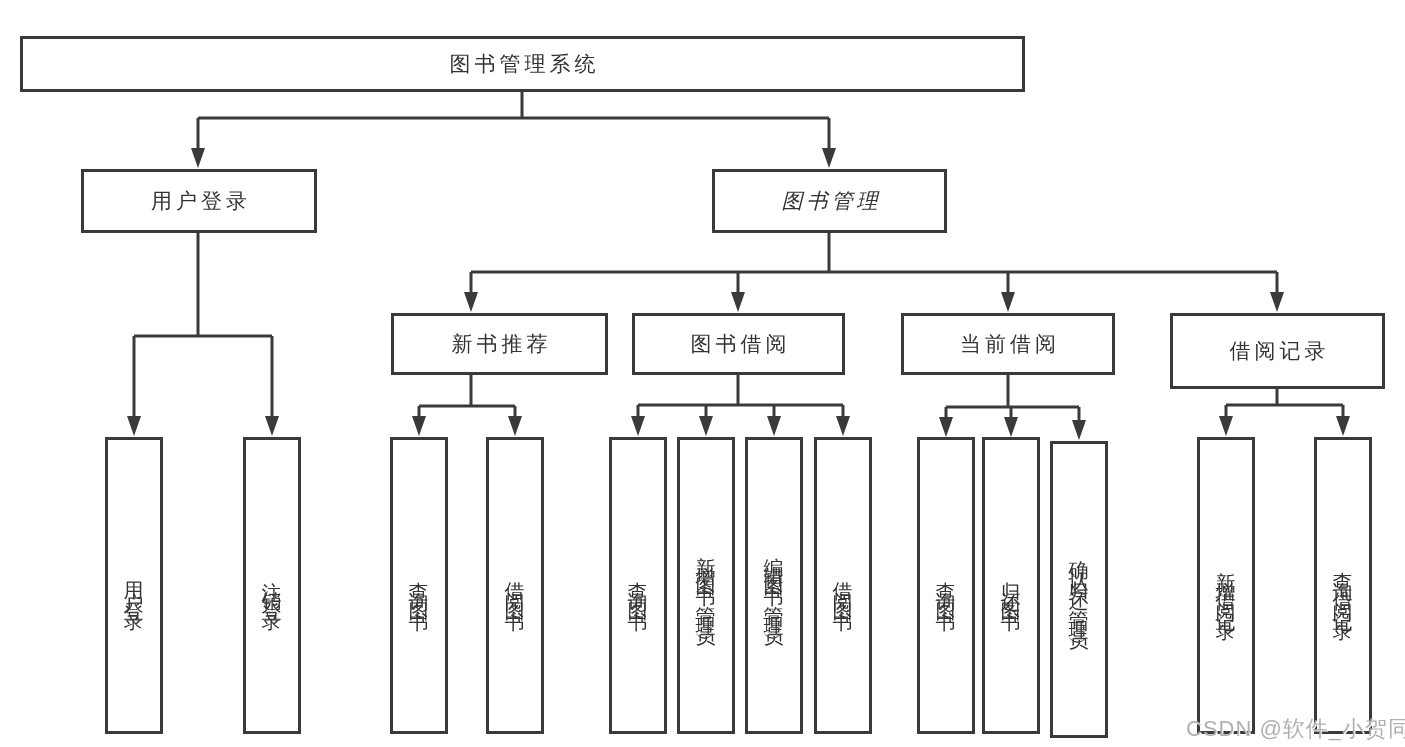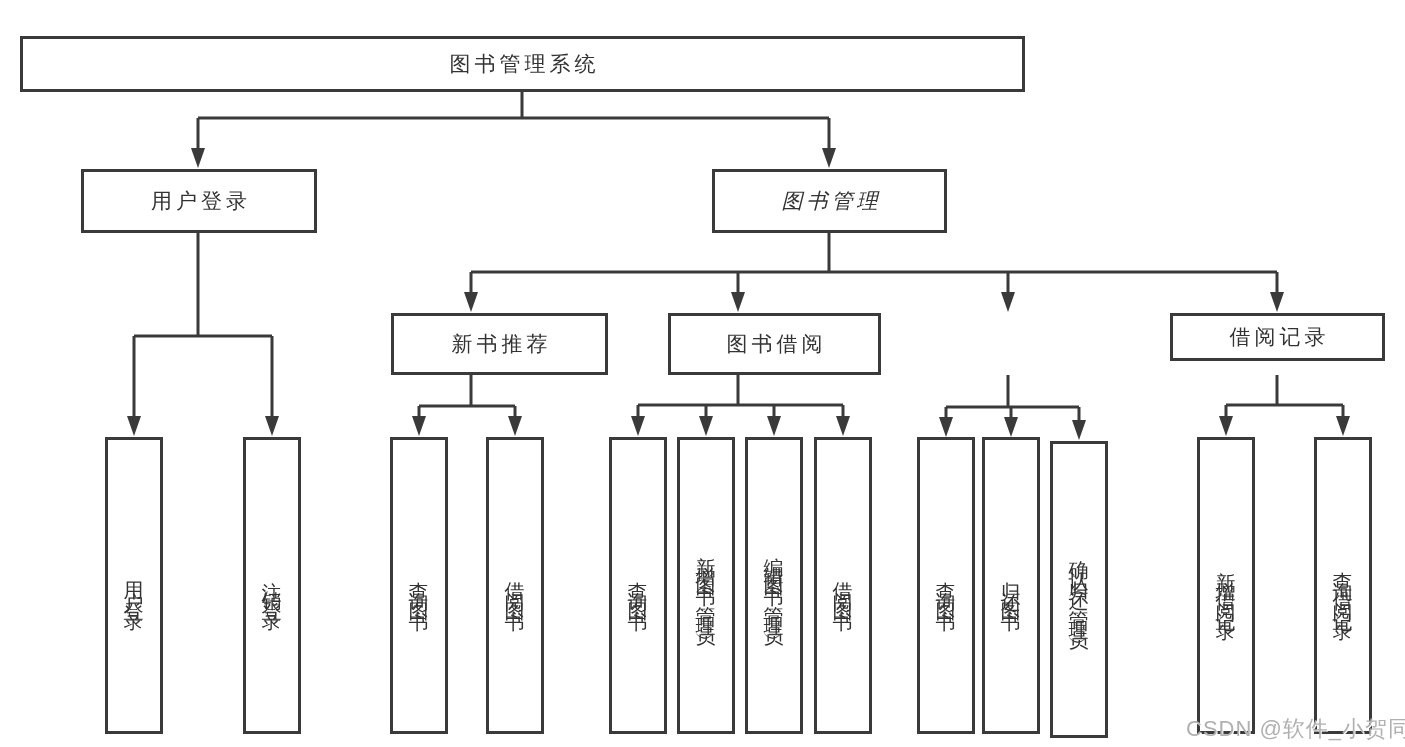--- a/index.html
+++ b/index.html
@@ -40,23 +40,23 @@
     font-size: 20px;
     letter-spacing: 10px;
     color: #333333;
     line-height: 1.1;
   }
   
   .b-root      { left: 20px;   top: 13px;  width: 1005px; height: 56px; margin-top: 23px; }
   .b-user      { left: 81px;   top: 169px; width: 236px;  height: 64px; }
   .b-mgmt      { left: 712px;  top: 169px; width: 235px;  height: 64px; font-style: italic; }
   .b-newbooks  { left: 363px;  top: 313px; width: 217px;  height: 62px; margin-left: 28px; }
-  .b-borrowing { left: 632px;  top: 313px; width: 213px;  height: 62px; margin-left: 36px; }
+  .b-borrowing { left: 632px;  top: 313px; width: 213px;  height: 62px; }
   .b-current   { left: 901px;  top: 313px; width: 214px;  height: 62px; }
-  .b-records   { left: 1170px; top: 313px; width: 215px;  height: 48px; }
+  .b-records   { left: 1170px; top: 313px; width: 215px;  height: 76px; }
   .leaf        { top: 437px; width: 58px; height: 297px; }
   .b-l1  { left: 105px; }
   .b-l2  { left: 243px; }
   .b-l3  { left: 390px; }
   .b-l4  { left: 486px; }
   .b-l5  { left: 609px; }
   .b-l6  { left: 677px; }
   .b-l7  { left: 745px; }
   .b-l8  { left: 814px; }
   .b-l9  { left: 917px; }
@@ -131,20 +131,23 @@
   <div class="box b-mgmt">
     <span class="hlabel">图书管理</span>
   </div>
 
   <div class="box b-newbooks">
     <span class="hlabel">新书推荐</span>
   </div>
   <div class="box b-borrowing">
     <span class="hlabel">图书借阅</span>
   </div>
+  <div class="box b-current">
+    <span class="hlabel">当前借阅</span>
+  </div>
   <div class="box b-records">
     <span class="hlabel">借阅记录</span>
   </div>
 
   <div class="box leaf b-l1">
     <span class="vlabel">用户登录</span>
   </div>
   <div class="box leaf b-l2">
     <span class="vlabel">注销登录</span>
   </div>

